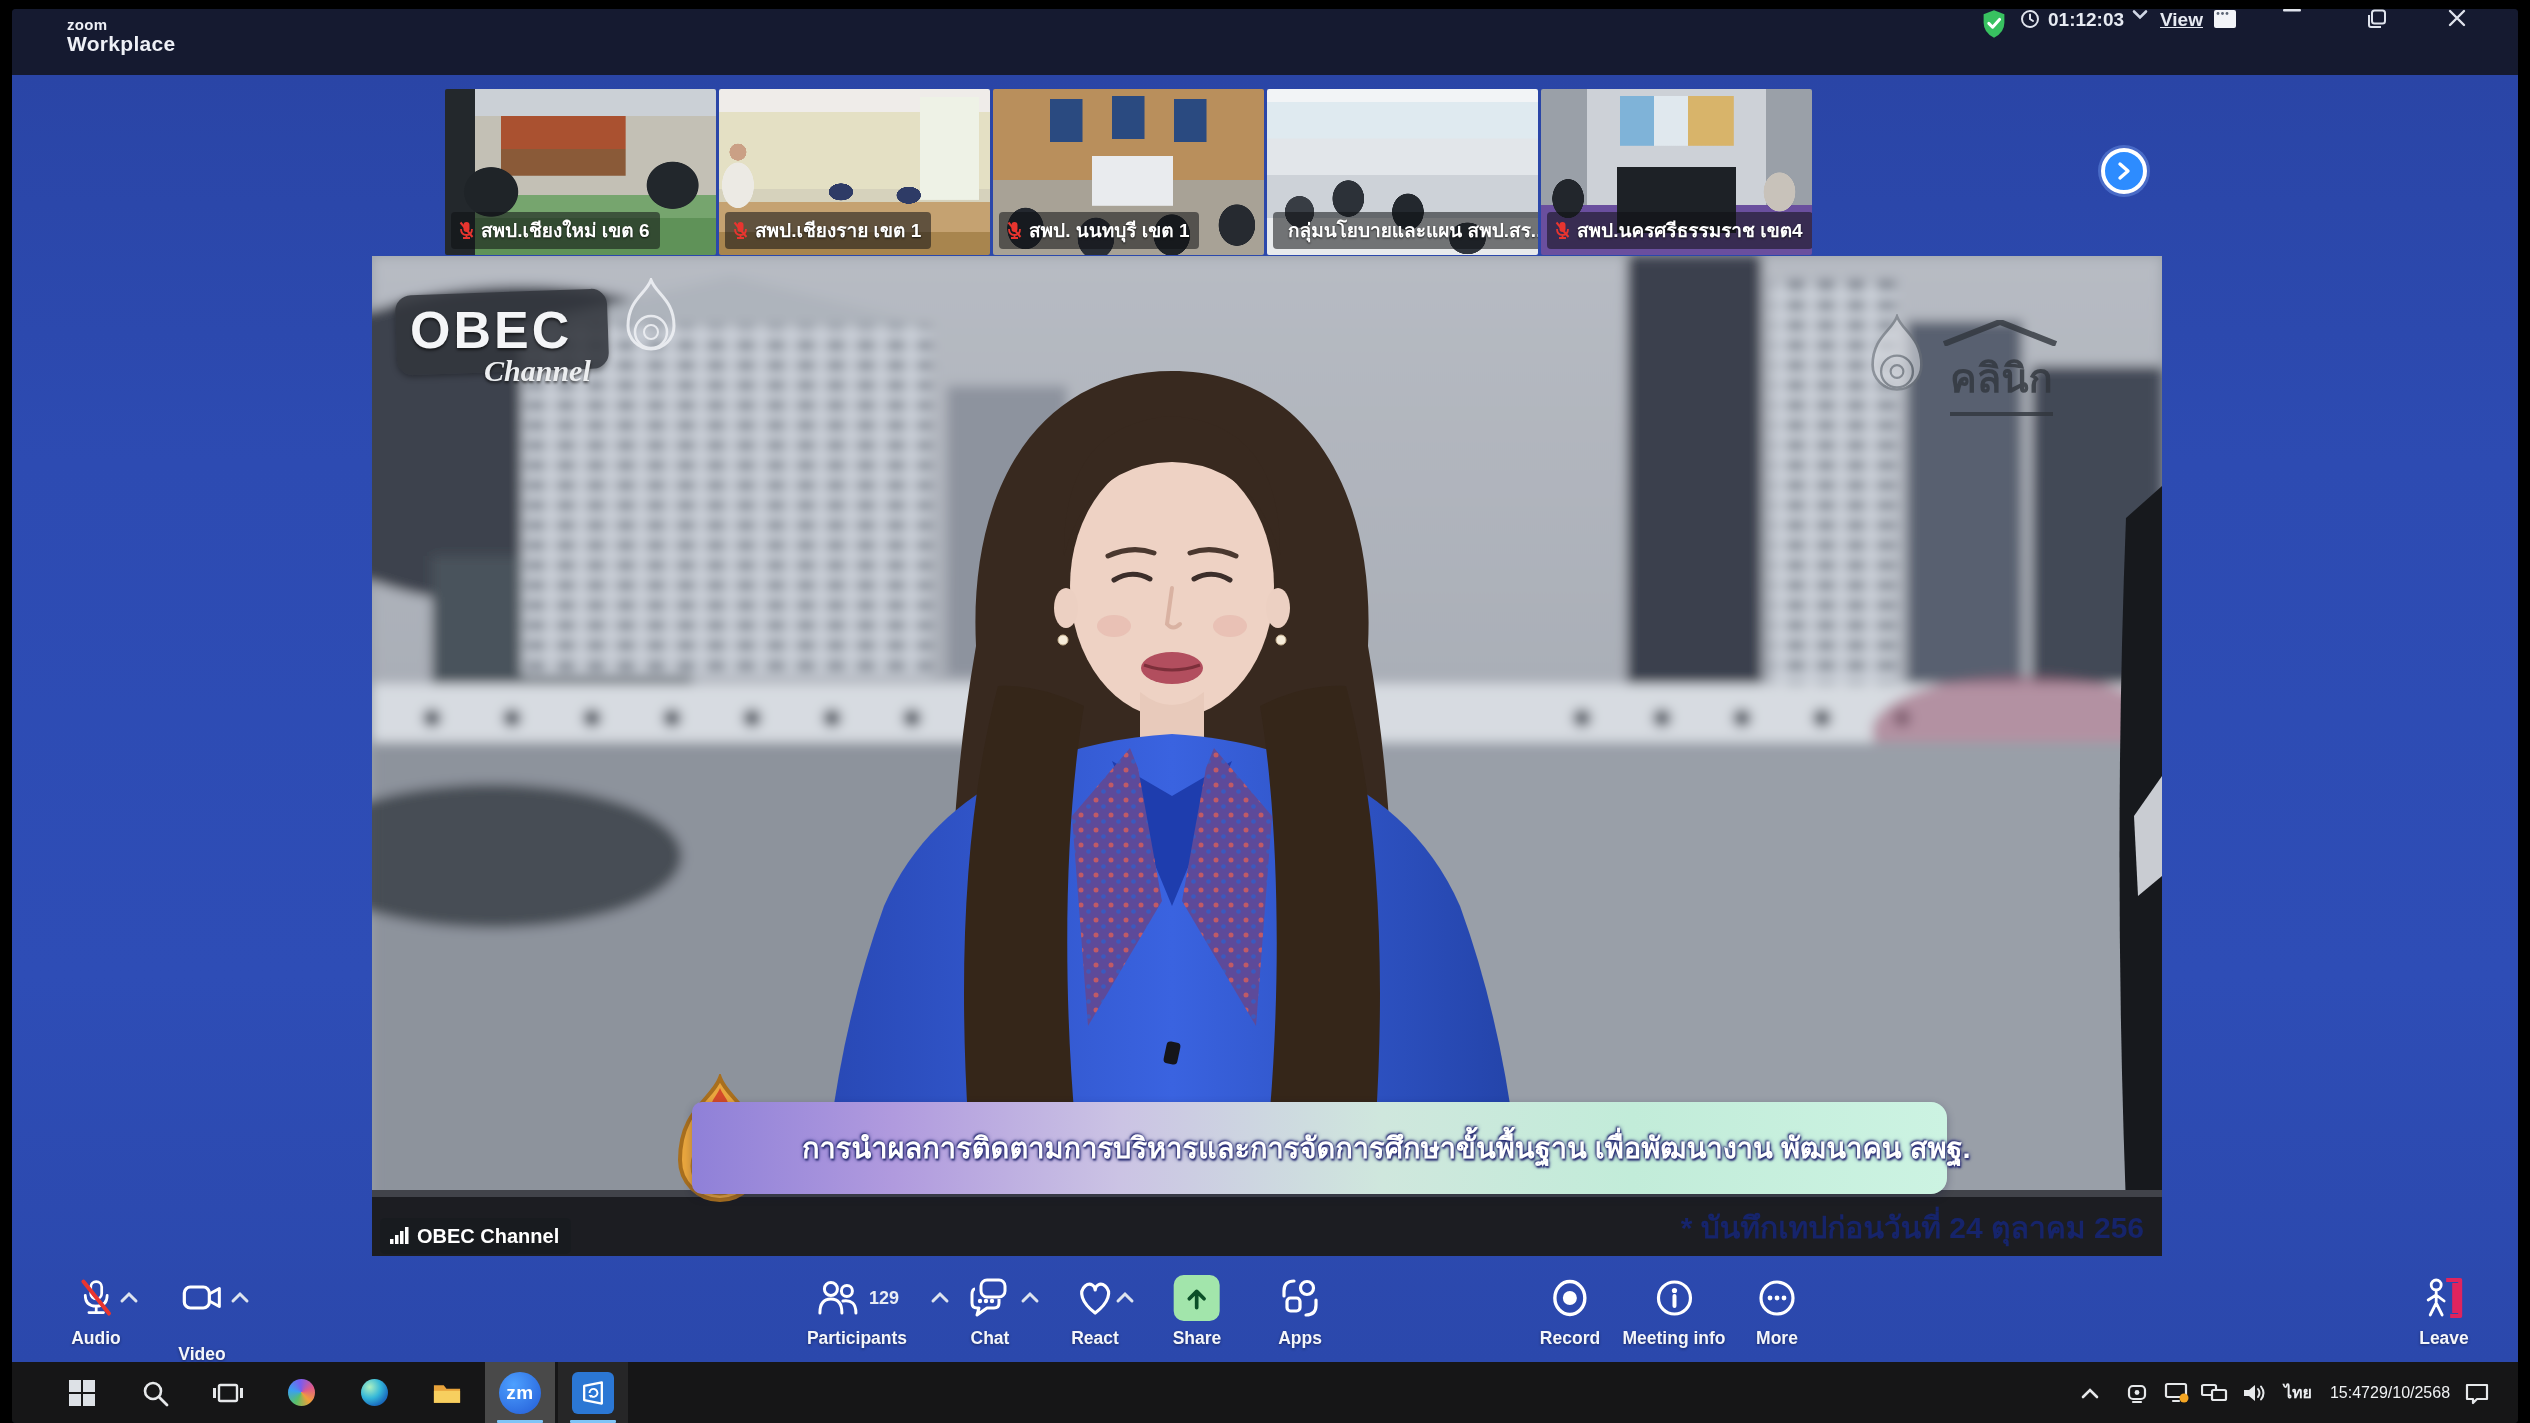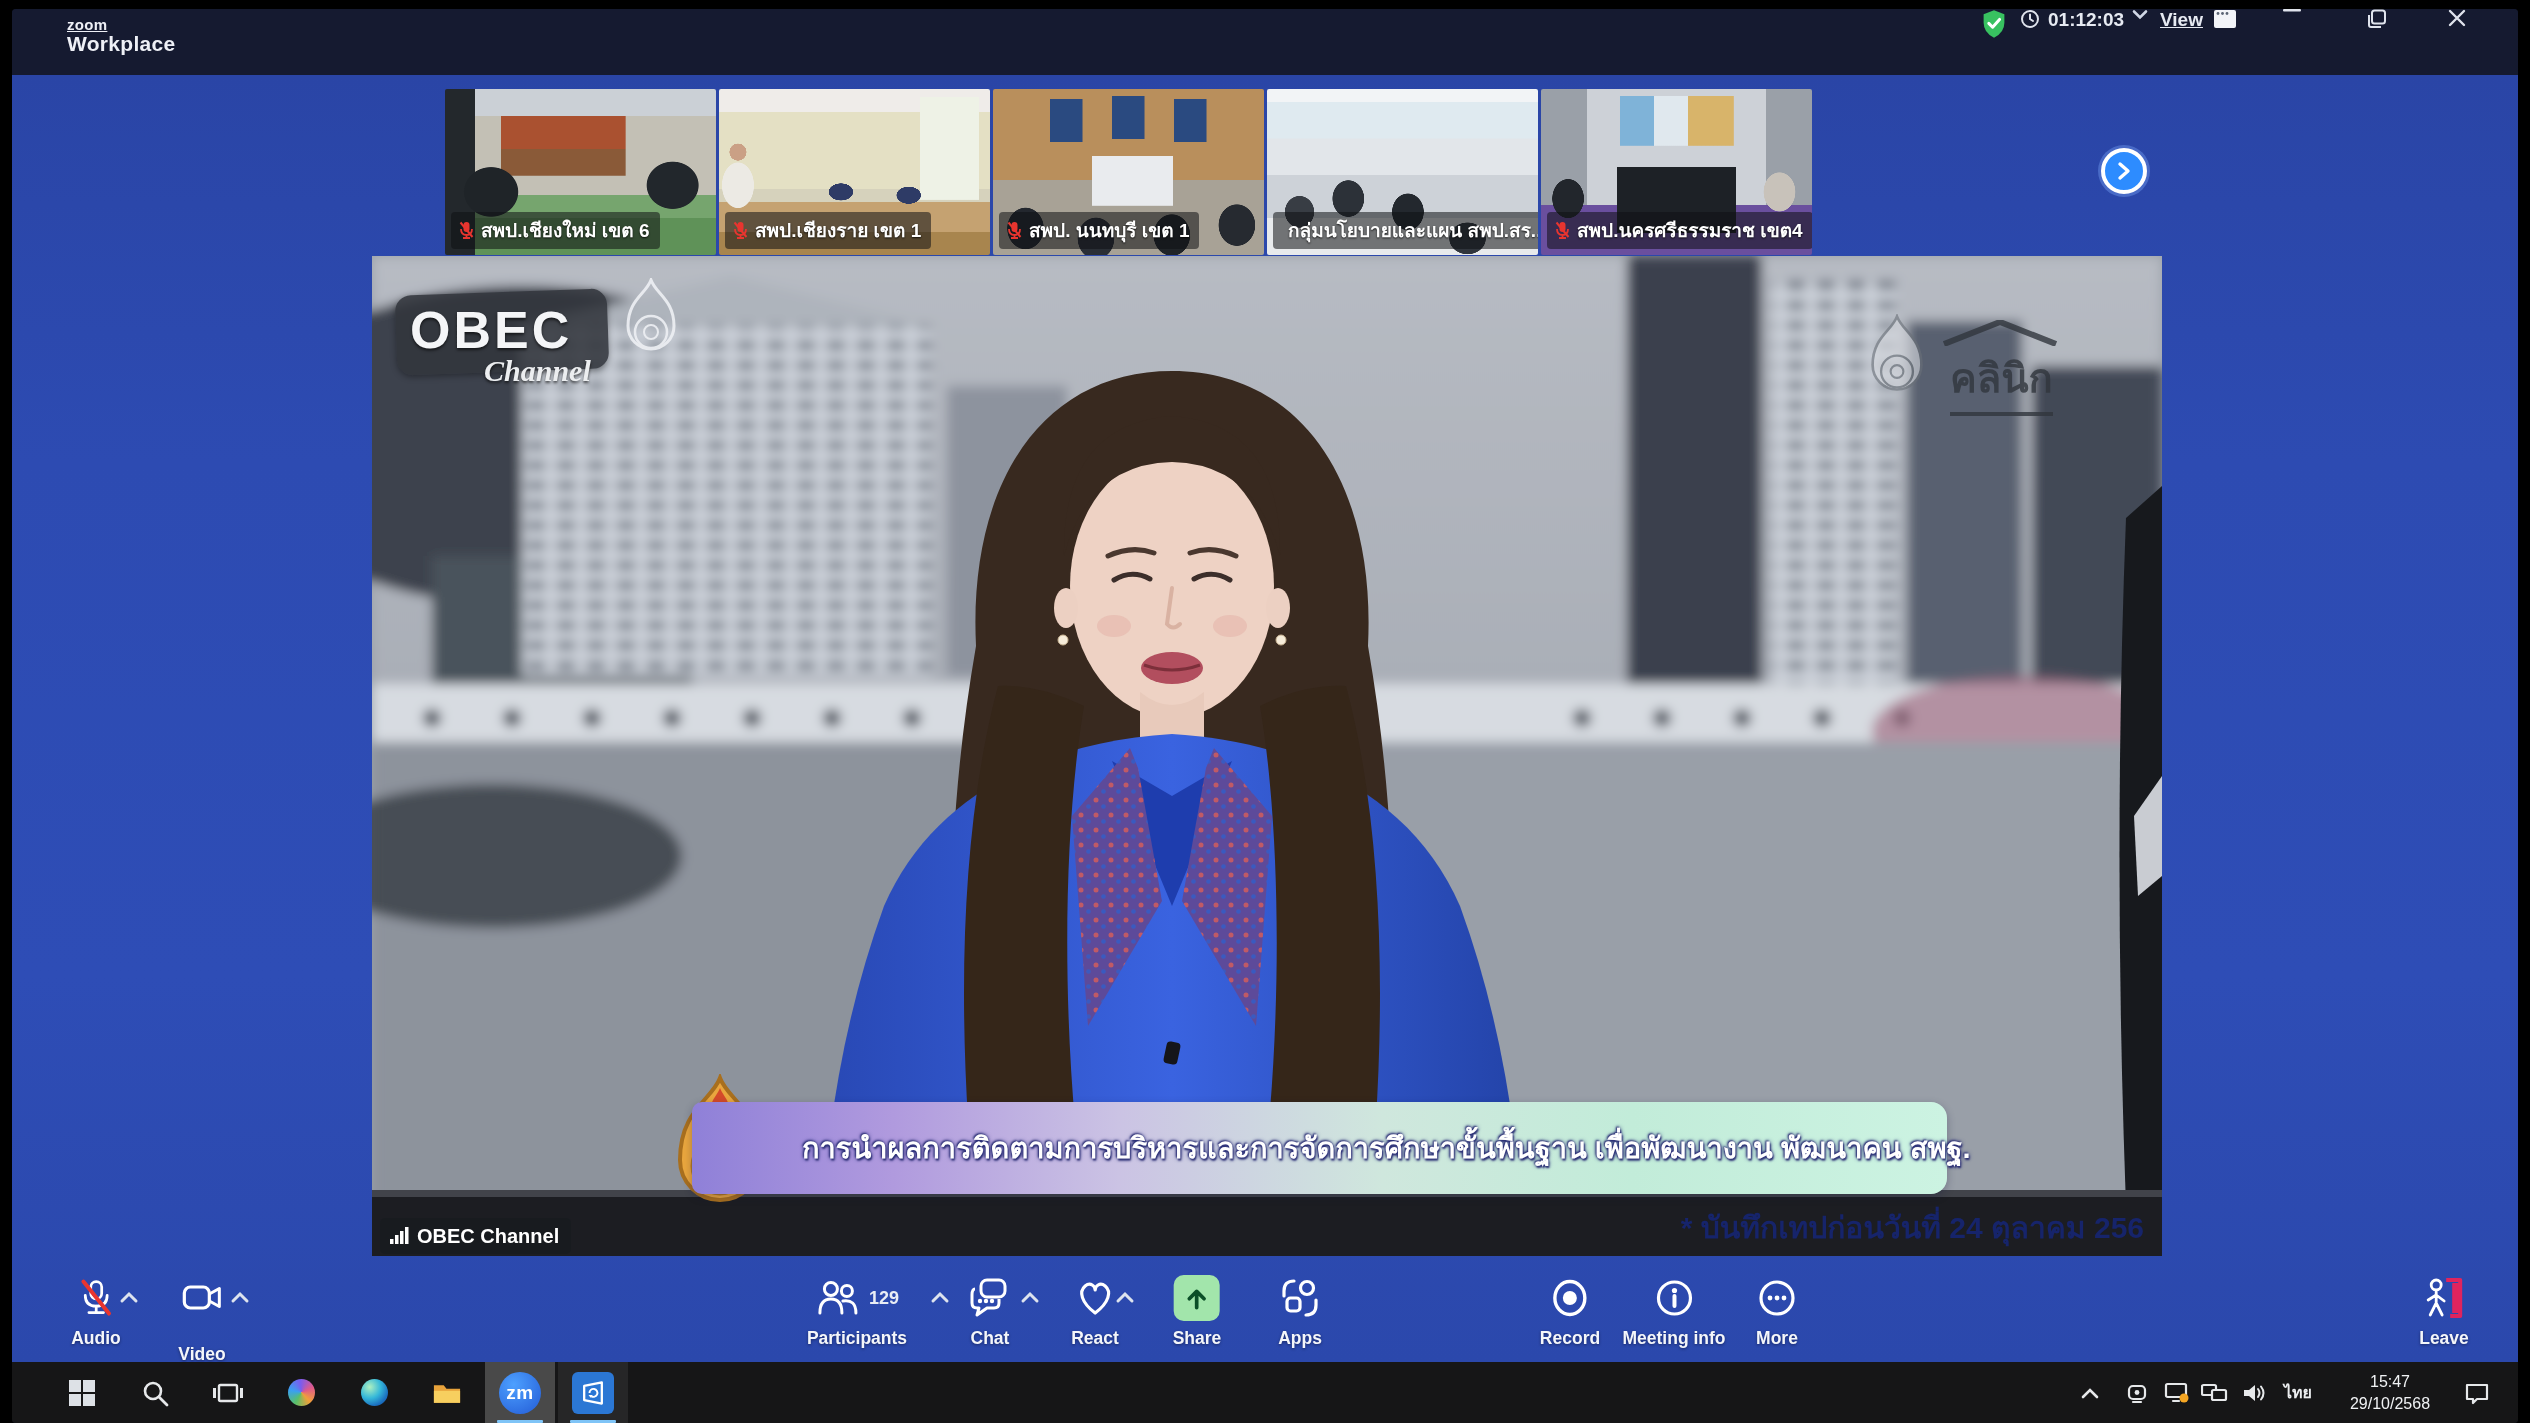--- a/index.html
+++ b/index.html
@@ -7,21 +7,21 @@
     width:2530px;height:1423px;position:relative;background:#000;
     font-family:"Liberation Sans","DejaVu Sans",sans-serif;
     overflow:hidden;-webkit-font-smoothing:antialiased;
   }
   
   .screen{position:absolute;left:12px;right:12px;top:9px;bottom:0;border-radius:4px;overflow:hidden;background:#10142a;}
 
   
   .titlebar{position:absolute;left:0;right:0;top:0;height:66px;background:#151a30;}
   .brand{position:absolute;left:55px;top:8px;color:#eef0f6;line-height:1.05;}
-  .brand .b-top{display:block;font-size:15px;font-weight:700;letter-spacing:.3px;text-decoration:underline;}
+  .brand .b-top{display:block;font-size:15px;font-weight:700;letter-spacing:.3px;}
   .brand .b-bot{display:block;font-size:21px;font-weight:700;letter-spacing:.3px;}
   .tb-item{position:absolute;top:0;height:66px;display:flex;align-items:flex-start;color:#e6eaf2;}
   .shield{left:1968px;}
   .timer{left:2008px;gap:8px;font-size:19px;font-weight:600;cursor:default;}
   .viewbtn{left:2148px;gap:10px;font-size:19px;font-weight:600;text-decoration:underline;}
   .winctl{width:50px;justify-content:center;}
   .min{left:2255px;} .max{left:2340px;} .cls{left:2420px;}
 
   
   .meeting{position:absolute;left:0;right:0;top:66px;bottom:61px;
@@ -139,21 +139,21 @@
   .hl{background:rgba(255,255,255,.22);}
   .hl2{background:rgba(255,255,255,.07);}
   .runline{position:absolute;bottom:0;left:50%;transform:translateX(-50%);width:46px;height:3px;background:#7fc4f7;border-radius:1px;}
   .disc{width:27px;height:27px;border-radius:50%;}
   .copilot{background:conic-gradient(from 210deg,#58c06a,#3aa0f0,#7a5cf0,#e05a8a,#f0a03a,#58c06a);}
   .edge{background:radial-gradient(circle at 32% 30%,#aef0c0,#35b8d9 42%,#1b6fc0 72%,#134a8e);}
   .zmdisc{width:42px;height:42px;border-radius:50%;background:radial-gradient(circle at 35% 30%,#4da0ff,#2d6ce0 75%);
     display:flex;align-items:center;justify-content:center;color:#fff;font-size:19px;font-weight:800;letter-spacing:.5px;}
   .appblue{width:42px;height:42px;border-radius:6px;background:#2b77d4;display:flex;align-items:center;justify-content:center;}
   .lang{position:absolute;top:0;height:61px;display:flex;align-items:center;color:#eceef0;font-size:16px;font-weight:600;}
-  .clock{position:absolute;top:0;height:61px;display:flex;flex-direction:column;justify-content:center;align-items:center;
+  .clock{position:absolute;top:0;height:61px;display:flex;flex-direction:row;justify-content:center;align-items:center;
     color:#f0f2f4;font-size:16px;line-height:1.35;transform:translateX(-50%);}
   svg{display:block;}
 </style>
 </head>
 <body>
 
 <div class="screen">
 
   <div class="titlebar">
     <div class="brand">

